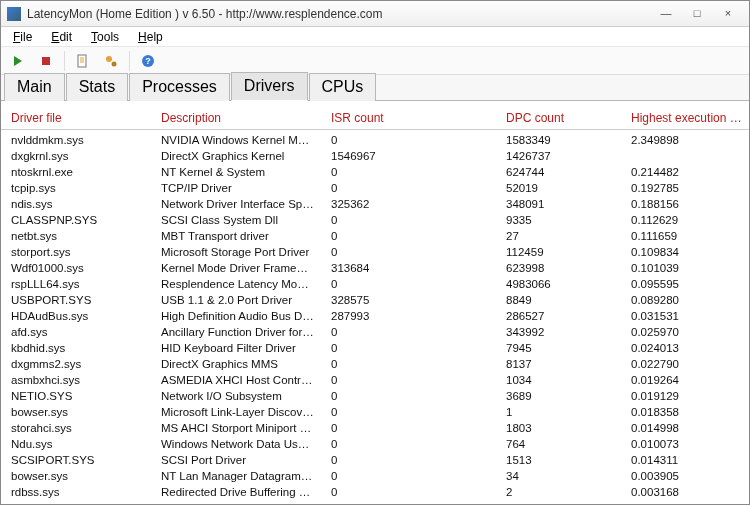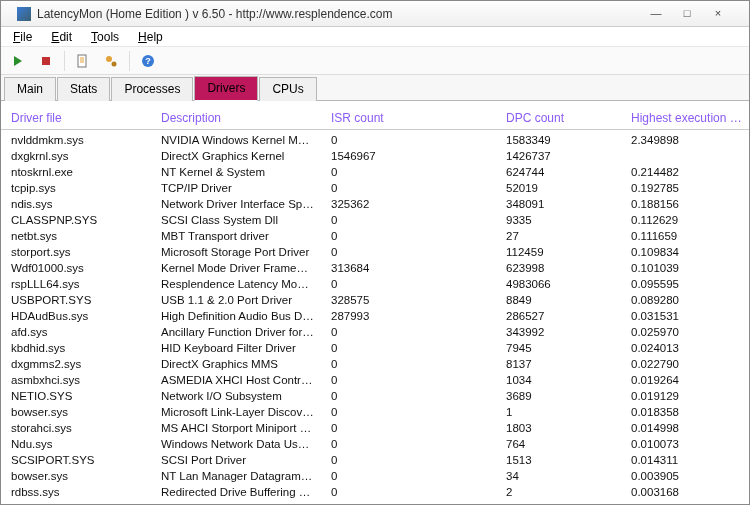--- a/index.html
+++ b/index.html
@@ -14,21 +14,21 @@
   border: 1px solid #888;
   display: flex;
   flex-direction: column;
 }
 .titlebar {
   height: 26px;
   background: linear-gradient(#fdfdfd,#f0f0f0);
   border-bottom: 1px solid #ccc;
   display: flex;
   align-items: center;
-  padding: 0 16px;
+  padding: 0 6px;
   font-size: 12px;
   color: #333;
 }
 .titlebar .app-icon {
   width: 14px; height: 14px;
   background: linear-gradient(135deg,#3a7bd5,#3a6073);
   margin-right: 6px;
 }
 .titlebar .win-controls {
   margin-left: auto;
@@ -71,31 +71,31 @@
 .tabs {
   height: 26px;
   display: flex;
   align-items: flex-end;
   padding: 0 3px;
   border-bottom: 1px solid #b7b7b7;
   background: #f7f7f7;
 }
 .tab {
   padding: 4px 12px 5px;
-  font-size: 12px;
+  font-size: 16px;
   border: 1px solid #b7b7b7;
   border-bottom: none;
   background: #f0f0f0;
   margin-right: 1px;
   cursor: default;
   position: relative;
   top: 1px;
 }
 .tab.active {
-  background: #be185d;
+  background: #e5e5e5;
   border-bottom: 1px solid #fff;
 }
 .table-container {
   flex: 1;
   overflow: hidden;
   display: flex;
   flex-direction: column;
 }
 .thead {
   display: flex;
@@ -104,21 +104,21 @@
   font-size: 12px;
   padding-top: 8px;
   padding-bottom: 3px;
 }
 .th, .td {
   padding: 1.5px 6px 1.5px 10px;
   overflow: hidden;
   white-space: nowrap;
   text-overflow: ellipsis;
 }
-.th { cursor: default; color:#8b5cf6; }
+.th { cursor: default; color:#b91c1c; }
 .col-file { width: 150px; }
 .col-desc { width: 170px; }
 .col-isr  { width: 175px; }
 .col-dpc  { width: 125px; }
 .col-exec { flex: 1; }
 .tbody {
   flex: 1;
   overflow: hidden;
   font-size: 11.5px;
   padding-top: 2px;

